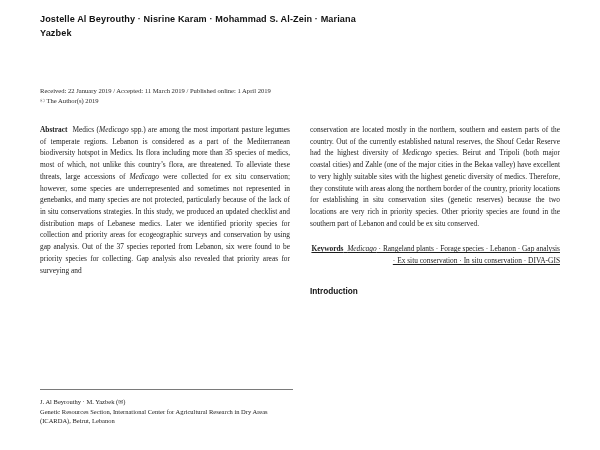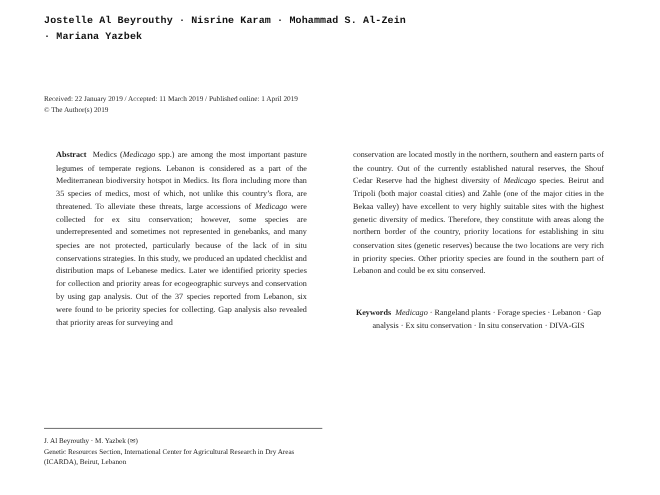--- a/index.html
+++ b/index.html
@@ -22,21 +22,21 @@
     width: 600px;
     height: 450px;
     box-sizing: border-box;
     padding: 0 40px;
   }
 
   
   .authors {
     margin: 0;
     padding-top: 12px;
-    font-family: Liberation Mono, monospace;
+    font-family: Liberation Sans, sans-serif;
     font-weight: bold;
     font-size: 9.1px;
     line-height: 14px;
     letter-spacing: 0.12px;
     color: #121212;
     max-width: 330px;
   }
 
   
   .history {
@@ -60,44 +60,45 @@
     left: 40px;
     width: 520px;
     display: flex;
     justify-content: space-between;
   }
   .col {
     width: 250px;
   }
 
   .body-text {
-    margin: 11px;
+    margin: 0;
     font-size: 7.4px;
     line-height: 11.72px;
     text-align: justify;
     text-justify: inter-word;
     color: #1b1b1b;
     hyphens: manual;
   }
 
   .lbl {
     font-weight: bold;
   }
   .lbl::after {
     content: "\00a0\00a0";
   }
   i, .it { font-style: italic; }
 
   .kw-block {
-    margin: 12px;
+    margin: 0;
     padding-top: 14px;
     font-size: 7.4px;
     line-height: 11.72px;
-    text-align: center;
+    text-align: right;
     color: #1b1b1b;
+    text-decoration: underline;
   }
 
   .section-head {
     margin: 0;
     padding-top: 19px;
     font-family: "Liberation Sans", "DejaVu Sans", sans-serif;
     font-weight: bold;
     font-size: 8.2px;
     line-height: 12px;
     color: #101010;
@@ -153,20 +154,21 @@
 
     <div class="col">
       <p class="body-text"><span class="lbl">Abstract</span><span id="abs-left">Medics (<i class="it">Medicago</i> spp.) are among the most important pasture legumes of temperate regions. Lebanon is considered as a part of the Mediterranean biodiversity hotspot in Medics. Its flora including more than 35 species of medics, most of which, not unlike this country’s flora, are threatened. To alleviate these threats, large accessions of <i class="it">Medicago</i> were collected for ex situ conservation; however, some species are underrepresented and sometimes not represented in genebanks, and many species are not protected, particularly because of the lack of in situ conservations strategies. In this study, we produced an updated checklist and distribution maps of Lebanese medics. Later we identified priority species for collection and priority areas for ecogeographic surveys and conservation by using gap analysis. Out of the 37 species reported from Lebanon, six were found to be priority species for collecting. Gap analysis also revealed that priority areas for surveying and</span></p>
     </div>
 
     <div class="col">
       <p class="body-text" id="abs-right">conservation are located mostly in the northern, southern and eastern parts of the country. Out of the currently established natural reserves, the Shouf Cedar Reserve had the highest diversity of <i class="it">Medicago</i> species. Beirut and Tripoli (both major coastal cities) and Zahle (one of the major cities in the Bekaa valley) have excellent to very highly suitable sites with the highest genetic diversity of medics. Therefore, they constitute with areas along the northern border of the country, priority locations for establishing in situ conservation sites (genetic reserves) because the two locations are very rich in priority species. Other priority species are found in the southern part of Lebanon and could be ex situ conserved.</p>
 
       <p class="kw-block"><span class="lbl">Keywords</span><span id="kw-text"><i class="it">Medicago</i> · Rangeland plants · Forage species · Lebanon · Gap analysis · Ex situ conservation · In situ conservation · DIVA-GIS</span></p>
 
+      <h2 class="section-head">Introduction</h2>
 
     </div>
 
   </div>
 
   <div class="footnote">
     <div class="fn-rule"></div>
     <p class="fn-text"><span>J. Al Beyrouthy · M. Yazbek</span>
       (<span class="envelope">✉</span>)</p>
     <p class="fn-text">Genetic Resources Section, International Center for Agricultural Research in Dry Areas (ICARDA), Beirut, Lebanon</p>

